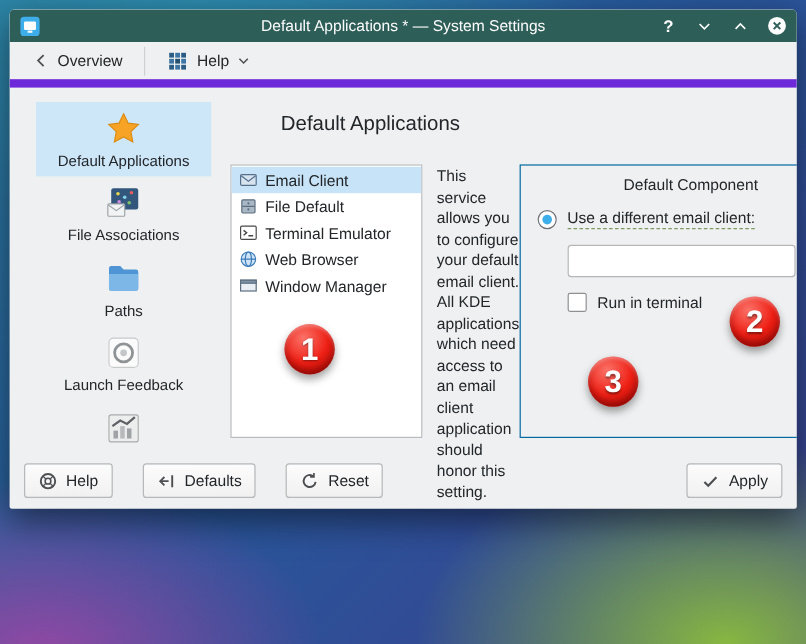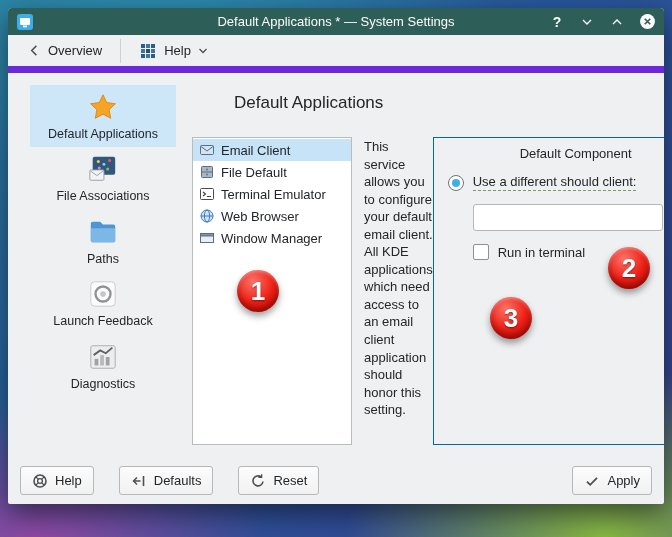--- a/index.html
+++ b/index.html
@@ -8,21 +8,21 @@
     position: relative;
     font-family: "Liberation Sans", sans-serif;
     background-color: #27589b;
     background-image:
       radial-gradient(ellipse 55% 45% at 90% 100%, rgba(140,190,60,.95), rgba(140,190,60,0) 70%),
       radial-gradient(ellipse 50% 40% at 5% 102%, rgba(160,70,165,.9), rgba(160,70,165,0) 70%),
       radial-gradient(ellipse 70% 60% at 25% -5%, rgba(45,145,175,.85), rgba(45,145,175,0) 70%),
       linear-gradient(135deg, #2c7da0 0%, #27589b 45%, #3b3f8f 100%);
   }
   .window {
-    position: absolute; left: 8px; top: 8px; width: 656px; height: 496px;
+    position: absolute; left: 8px; top: 8px; width: 656px; height: 416px;
     background: #eff0f1; border-radius: 4px 4px 2px 2px; overflow: hidden;
     box-shadow: 0 10px 28px rgba(0,0,0,.5);
     display: flex; flex-direction: column;
     font-size: 13px; color: #232629;
   }
   
   .titlebar { position: relative; flex: 0 0 27px; background: #2e5e58; display: flex; align-items: center; padding: 0 8px; color: #fcfcfc; }
   .titlebar-title { position: absolute; left: 0; right: 0; text-align: center; font-size: 13px; pointer-events: none; }
   .tb-controls { margin-left: auto; display: flex; align-items: center; gap: 12px; }
   .tb-btn { display: flex; align-items: center; justify-content: center; width: 18px; height: 18px; }
@@ -186,21 +186,20 @@
       <div class="side-item">
         <span class="side-icon">
           <svg width="30" height="30" viewBox="0 0 32 32">
               <rect x="3" y="4" width="26" height="24" rx="2" fill="#eceded" stroke="#a9abad"></rect>
               <rect x="7" y="18" width="4" height="7" fill="#9fa3a6"></rect>
               <rect x="13" y="14" width="4" height="11" fill="#b7babd"></rect>
               <rect x="19" y="16" width="4" height="9" fill="#9fa3a6"></rect>
               <path d="M6 14l7-5 6 3 7-6" fill="none" stroke="#5f6365" stroke-width="2"></path>
             </svg>
         </span>
-        <div class="side-label">Diagnostics</div>
       </div>
     </div>
 
     <div class="main">
       <div class="page-title">Default Applications</div>
       <div class="main-row">
 
         <div class="service-list">
           <div class="service-item selected">
             <svg width="16" height="16" viewBox="0 0 16 16">
@@ -245,21 +244,21 @@
 
         <div class="right-panel">
           <div class="description">This service allows you to configure your default email client. All KDE applications which need access to an email client application should honor this setting.</div>
 
           <div class="groupbox">
             <div class="groupbox-title">Default Component</div>
 
 
             <div class="radio-row">
               <span class="radio checked"></span>
-              <span class="changed-label">Use a different should client:</span>
+              <span class="changed-label">Use a different email client:</span>
             </div>
 
             <div class="input-row">
               <input class="text-input" type="text" value="" style="">
               <button class="browse-btn">...</button>
             </div>
 
             <div class="check-row">
               <span class="checkbox"></span>
               <span>Run in terminal</span>

